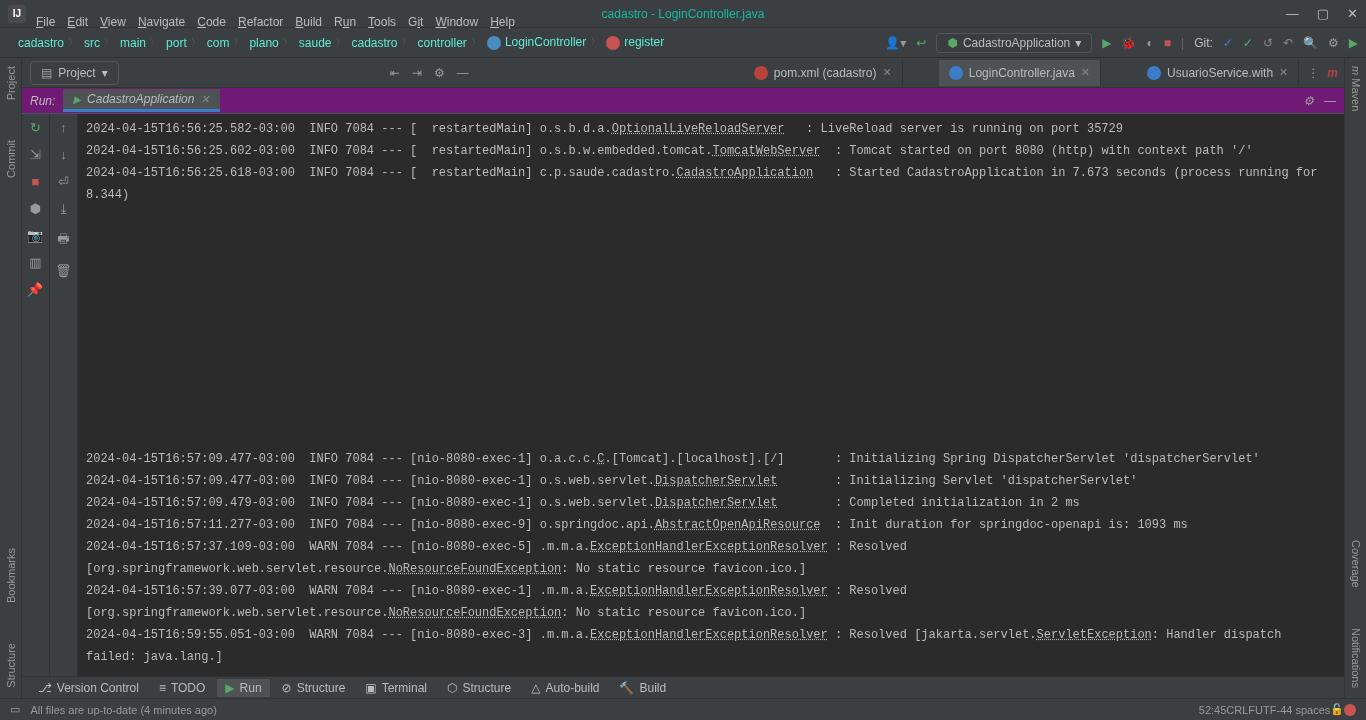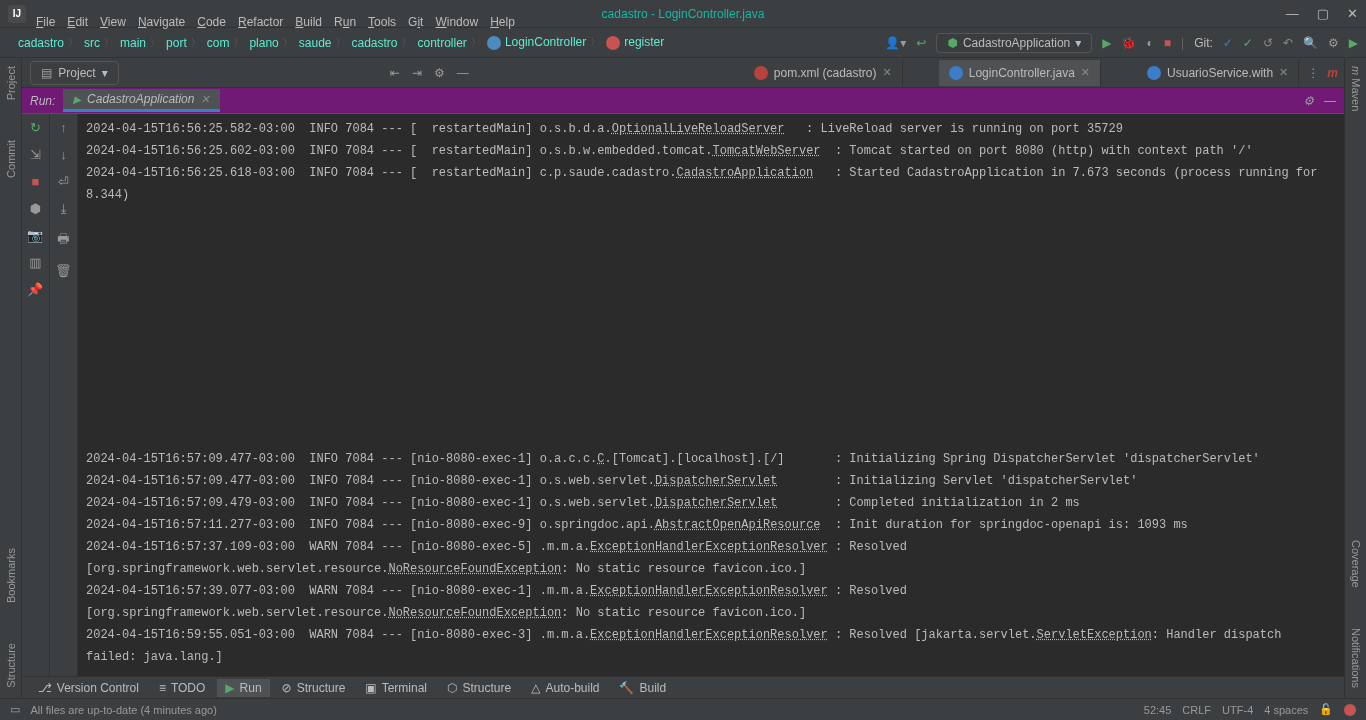--- a/index.html
+++ b/index.html
@@ -48,21 +48,21 @@
 .gutter1 .stop{color:#c75450;}
 .gutter2 { width:28px; background:#3c3f41; border-right:1px solid #323232; display:flex; flex-direction:column; align-items:center; padding-top:6px; gap:12px;}
 .gutter2 div{cursor:pointer;font-size:13px;color:#999;}
 .console-text { flex:1; padding:4px 8px; font-family:"Consolas","Courier New",monospace; font-size:12px; line-height:22px; color:#bbbbbb; white-space:pre-wrap; overflow:hidden;}
 .link{color:#bbbbbb; text-decoration:underline; text-decoration-style:dotted;}
 .bottom-tools { position:absolute; left:22px; right:22px; bottom:22px; height:22px; background:#3c3f41; border-top:1px solid #323232; display:flex; align-items:center; gap:4px; padding-left:8px;}
 .btool { display:flex; align-items:center; gap:5px; padding:2px 8px; cursor:pointer; color:#bbb;}
 .btool.active{background:#4e5254;}
 .btool .play{color:#59a869;}
 .statusbar { position:absolute; left:0; right:0; bottom:0; height:22px; background:#3c3f41; border-top:1px solid #323232; display:flex; align-items:center; padding:0 10px; color:#999; font-size:11px;}
-.statusbar .right{margin-left:auto;display:flex;gap:11px;align-items:center;}
+.statusbar .right{margin-left:auto;display:flex;gap:0;align-items:center;}
 .err-dot{width:12px;height:12px;border-radius:6px;background:#c75450;display:inline-block;}
 </style>
 </head>
 <body>
 
 <div class="titlebar">
   <div class="logo">IJ</div>
   <span class="menu-item"><u>F</u>ile</span>
   <span class="menu-item"><u>E</u>dit</span>
   <span class="menu-item"><u>V</u>iew</span>

